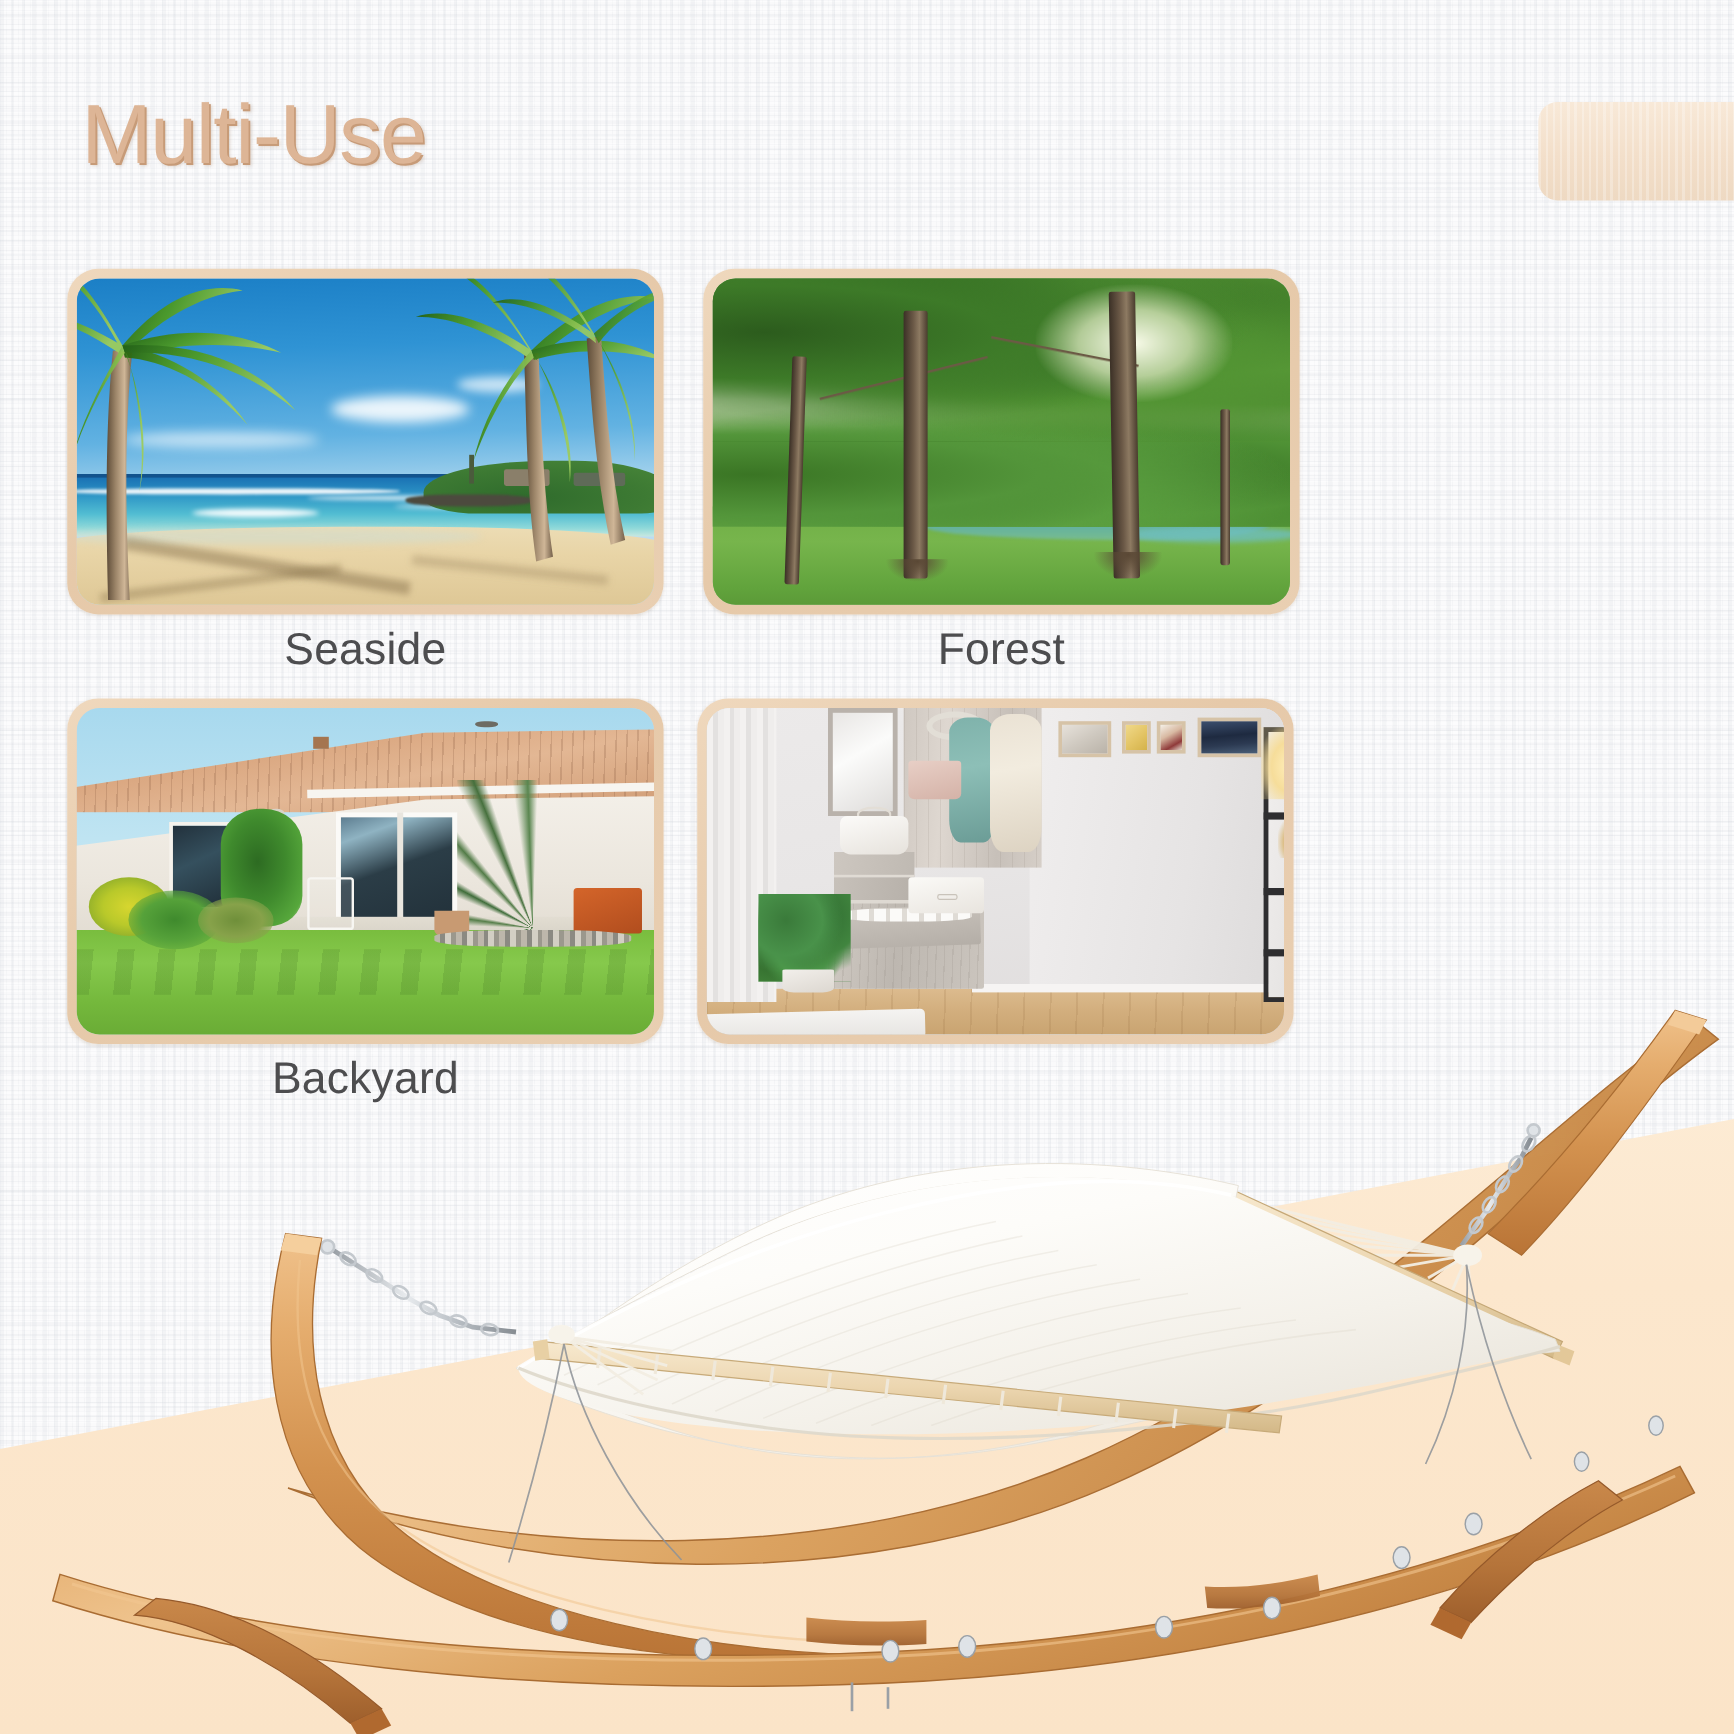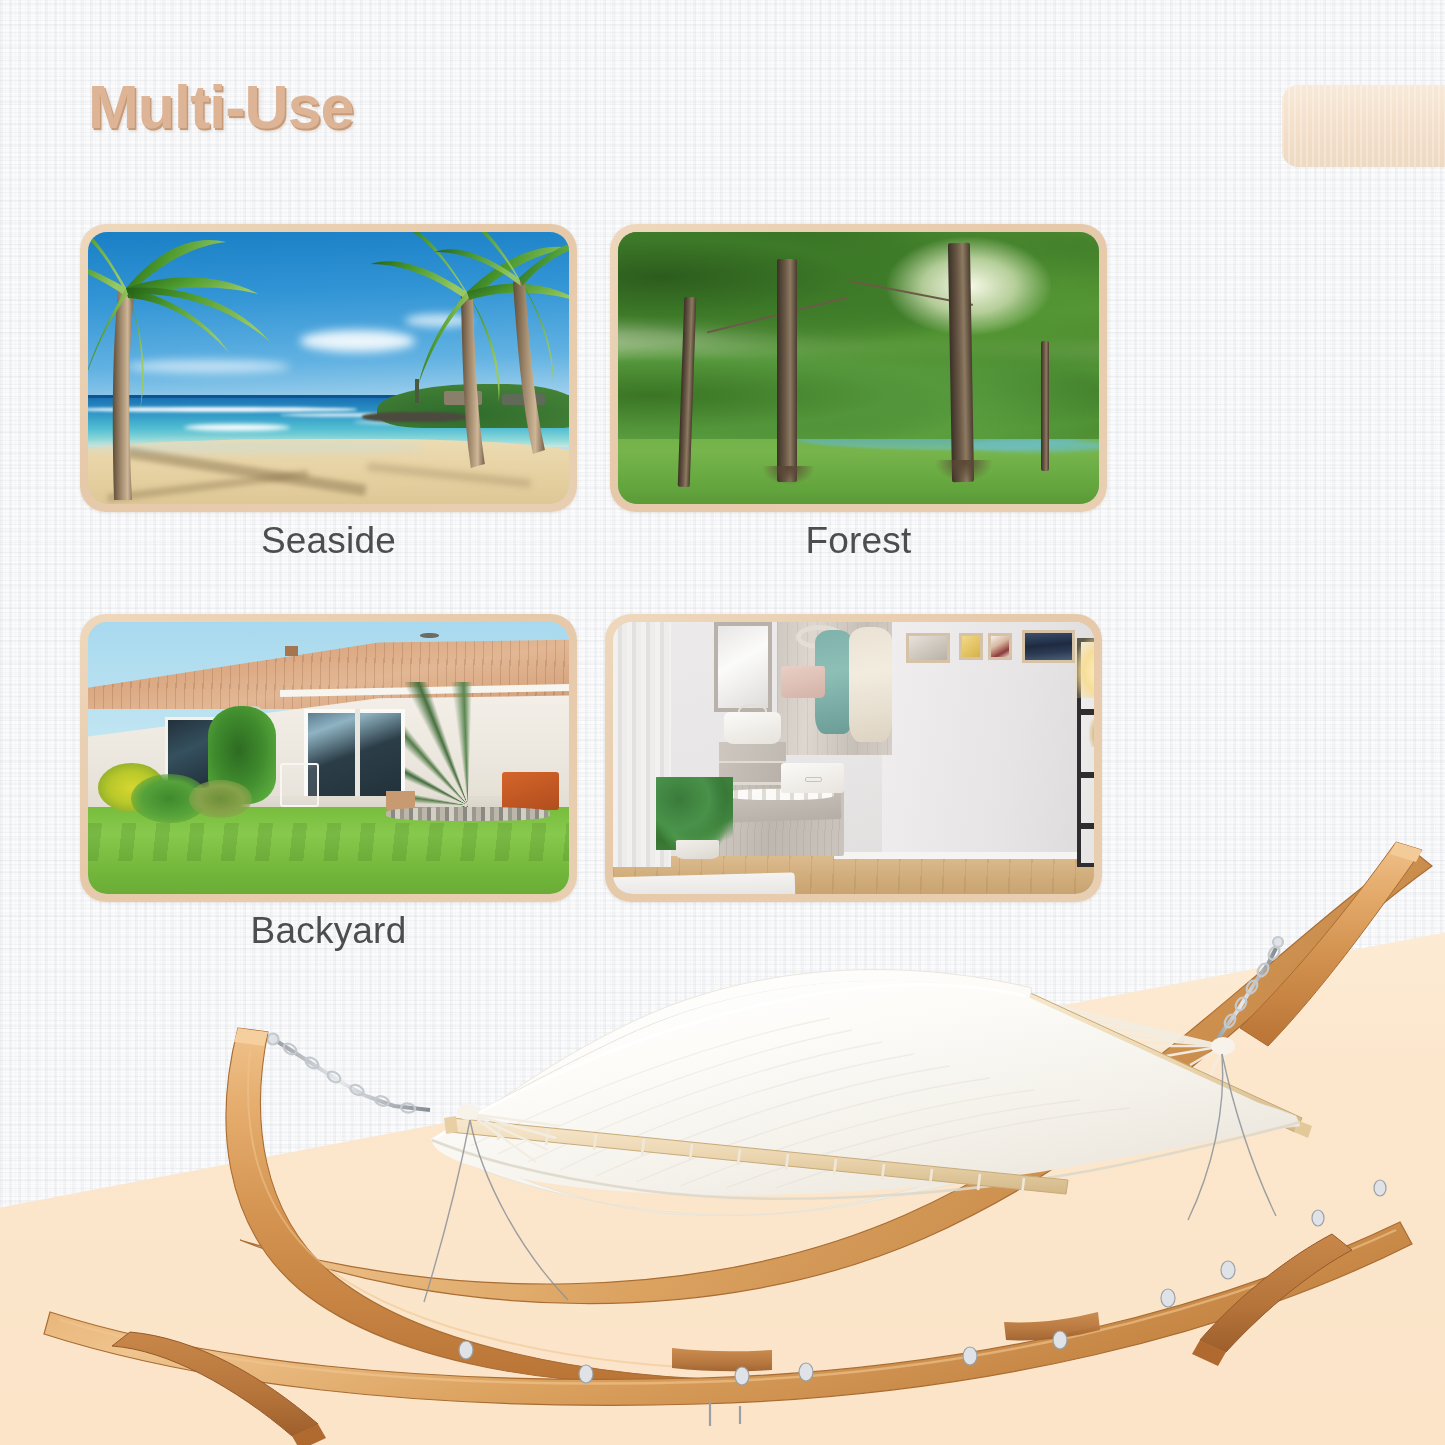--- a/index.html
+++ b/index.html
@@ -49,24 +49,24 @@
         rgba(190,197,207,0.30) 0px, rgba(190,197,207,0.30) 3px,
         rgba(255,255,255,0) 3px, rgba(255,255,255,0) 9px),
       repeating-linear-gradient(0deg,
         rgba(255,255,255,0.85) 0px, rgba(255,255,255,0.85) 3px,
         rgba(255,255,255,0) 3px, rgba(255,255,255,0) 7px);
   }
 
   
   #page-title {
     position: absolute;
-    left: 88px;
+    left: 68px;
     top: 72px;
-    font-size: 61px;
-    font-weight: bold;
+    font-size: 70px;
+    font-weight: normal;
     letter-spacing: -1px;
     color: #ddb596;
     text-shadow:
       1.5px 1.5px 0 #c79b78,
       2.5px 2.5px 3px rgba(150,110,80,0.25);
     white-space: nowrap;
   }
 
   
   #logo-plate {
@@ -84,29 +84,29 @@
     inset: 0;
     border-radius: 16px;
     opacity: .5;
     background: repeating-linear-gradient(90deg,
       rgba(255,255,255,.55) 0 2px, rgba(0,0,0,0) 2px 6px);
   }
 
   
   #scene-grid {
     position: absolute;
-    left: 80px;
+    left: 56px;
     top: 224px;
     width: 1020px;
   }
   .grid-row {
     display: flex;
     gap: 33px;
   }
-  .grid-row + .grid-row { margin-top: 52px; gap: 28px; }
+  .grid-row + .grid-row { margin-top: 20px; gap: 28px; }
 
   .scene-card { width: 497px; }
 
   .photo-frame {
     width: 497px;
     height: 288px;
     border-radius: 26px;
     padding: 8px;
     background: linear-gradient(150deg, #efd8bd 0%, #e6c9a9 45%, #e9cfb2 100%);
     box-shadow: 0 1px 3px rgba(150,125,100,0.18);

